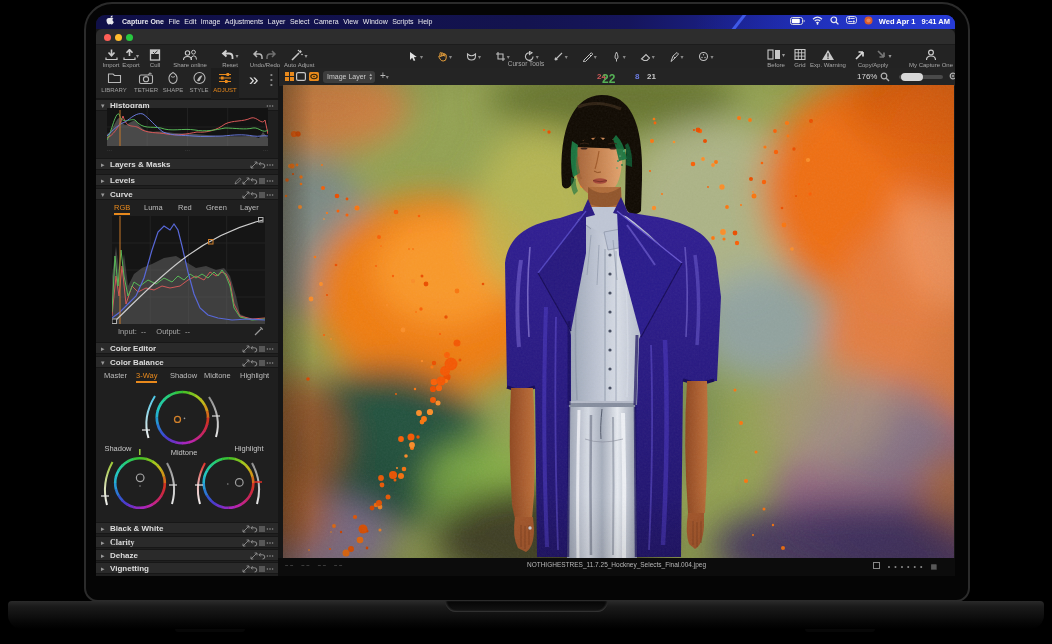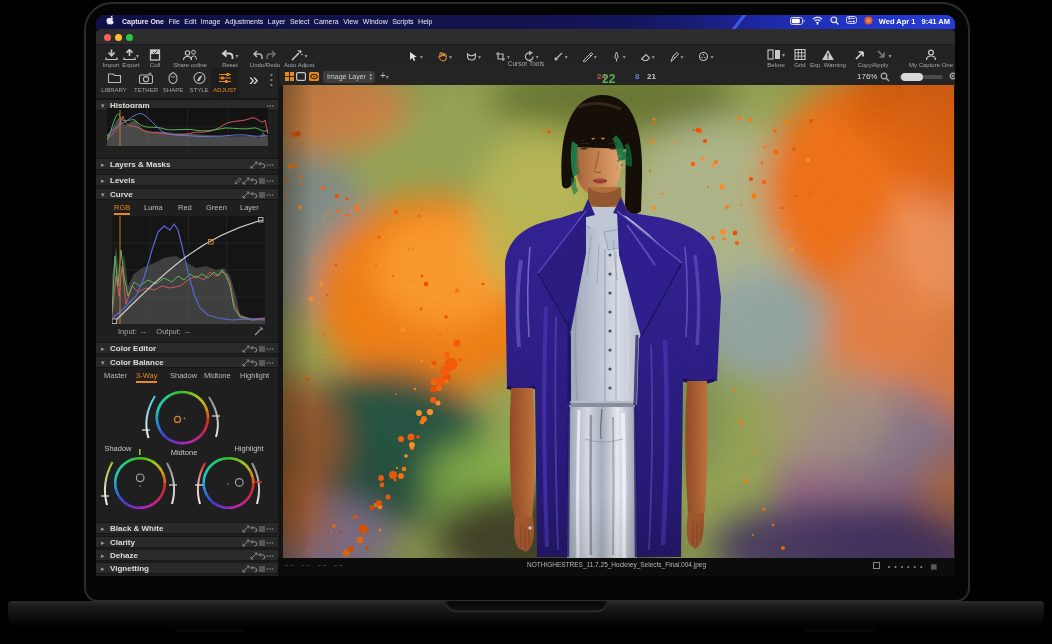--- a/index.html
+++ b/index.html
@@ -477,21 +477,21 @@
               <path d="M1 7 L7 1 M7 1 H4.6 M7 1 V3.4 M1 7 H3.4 M1 7 V4.6" stroke="#8f8f8f" stroke-width="0.9" fill="none"></path>
             </svg><svg width="8" height="8" viewBox="0 0 8 8">
               <path d="M2.6 1.2 L1 2.8 L2.6 4.4 M1.2 2.8 H4.6 Q6.8 2.8 6.8 5 Q6.8 7 4.6 7" stroke="#8f8f8f" stroke-width="1" fill="none"></path>
             </svg><svg width="8" height="8" viewBox="0 0 8 8">
               <path d="M1 2 H7 M1 4 H7 M1 6 H7" stroke="#8f8f8f" stroke-width="0.9"></path>
             </svg><svg width="8" height="8" viewBox="0 0 8 8">
               <circle cx="1.4" cy="4" r="0.8" fill="#8f8f8f"></circle>
               <circle cx="4" cy="4" r="0.8" fill="#8f8f8f"></circle>
               <circle cx="6.6" cy="4" r="0.8" fill="#8f8f8f"></circle>
             </svg></span></div>
-      <div class="phead" style="position:absolute;top:468px;width:182px;"><span class="chev">▸</span>Clarity<span class="hicons"><svg width="8" height="8" viewBox="0 0 8 8">
+      <div class="phead" style="position:absolute;top:468px;width:182px;font-family:Liberation Serif, serif;"><span class="chev">▸</span>Clarity<span class="hicons"><svg width="8" height="8" viewBox="0 0 8 8">
               <path d="M1 7 L7 1 M7 1 H4.6 M7 1 V3.4 M1 7 H3.4 M1 7 V4.6" stroke="#8f8f8f" stroke-width="0.9" fill="none"></path>
             </svg><svg width="8" height="8" viewBox="0 0 8 8">
               <path d="M2.6 1.2 L1 2.8 L2.6 4.4 M1.2 2.8 H4.6 Q6.8 2.8 6.8 5 Q6.8 7 4.6 7" stroke="#8f8f8f" stroke-width="1" fill="none"></path>
             </svg><svg width="8" height="8" viewBox="0 0 8 8">
               <path d="M1 2 H7 M1 4 H7 M1 6 H7" stroke="#8f8f8f" stroke-width="0.9"></path>
             </svg><svg width="8" height="8" viewBox="0 0 8 8">
               <circle cx="1.4" cy="4" r="0.8" fill="#8f8f8f"></circle>
               <circle cx="4" cy="4" r="0.8" fill="#8f8f8f"></circle>
               <circle cx="6.6" cy="4" r="0.8" fill="#8f8f8f"></circle>
             </svg></span></div>

